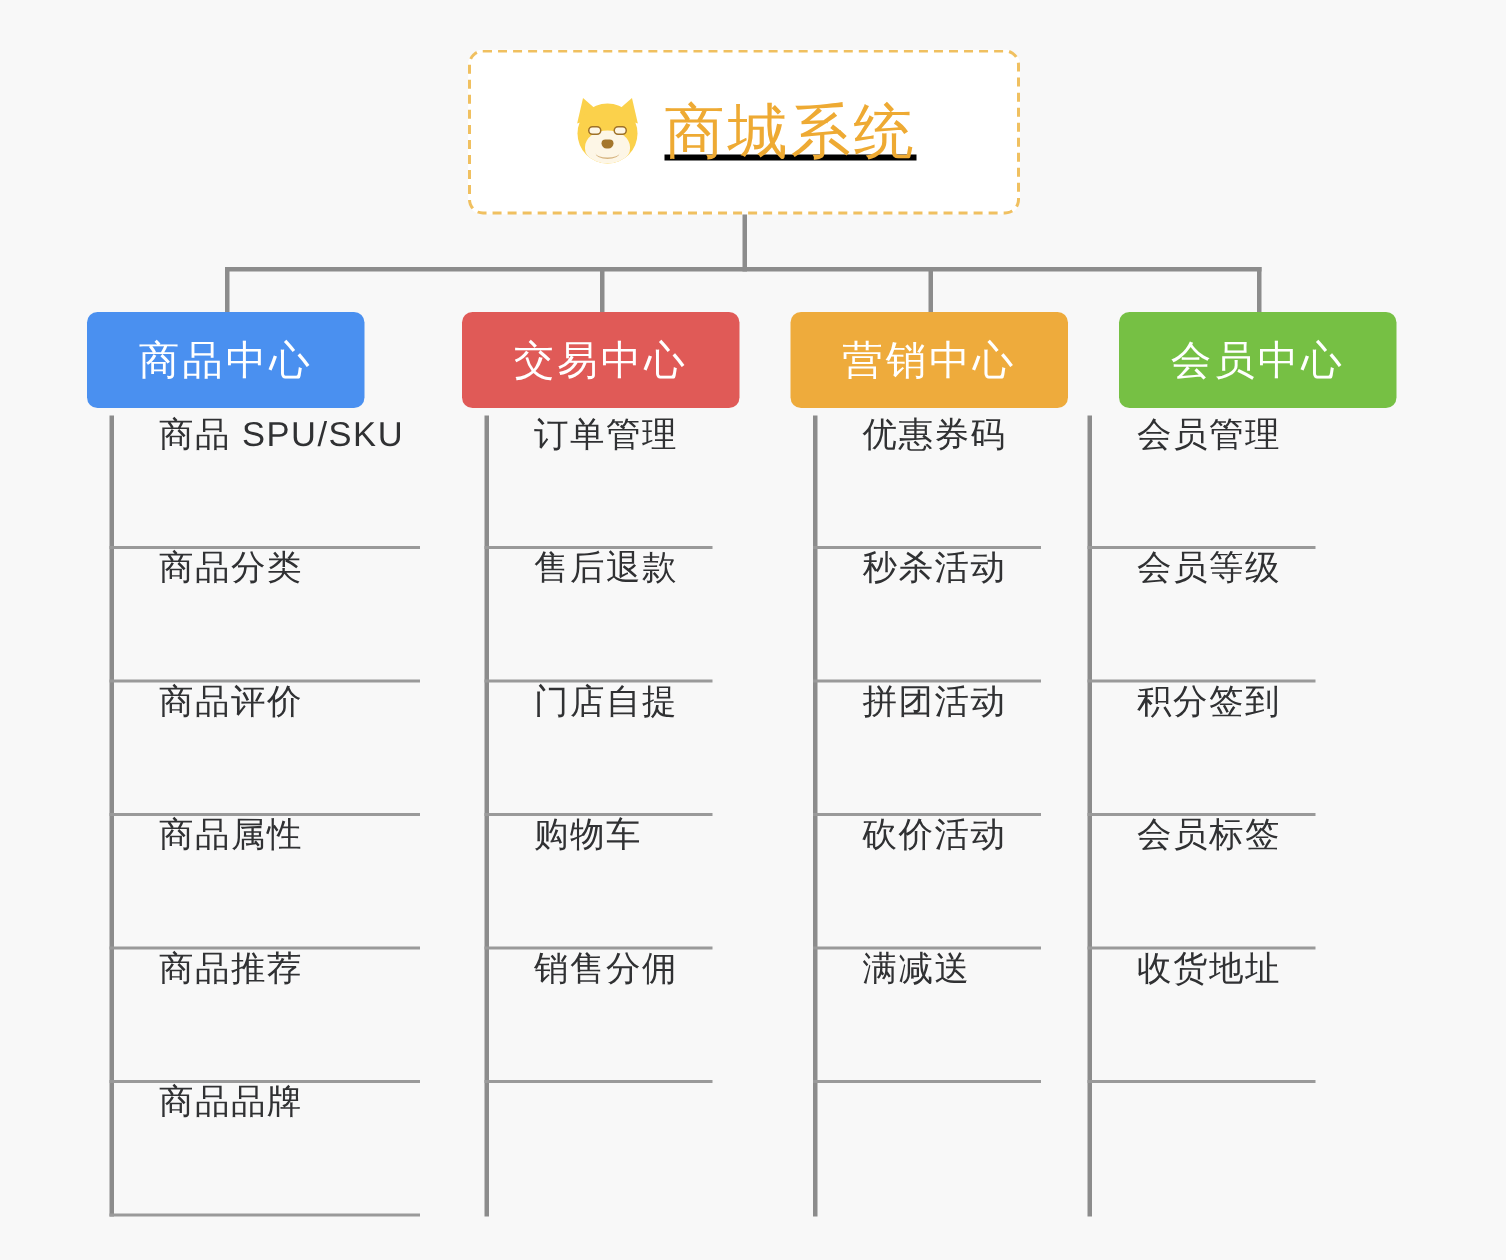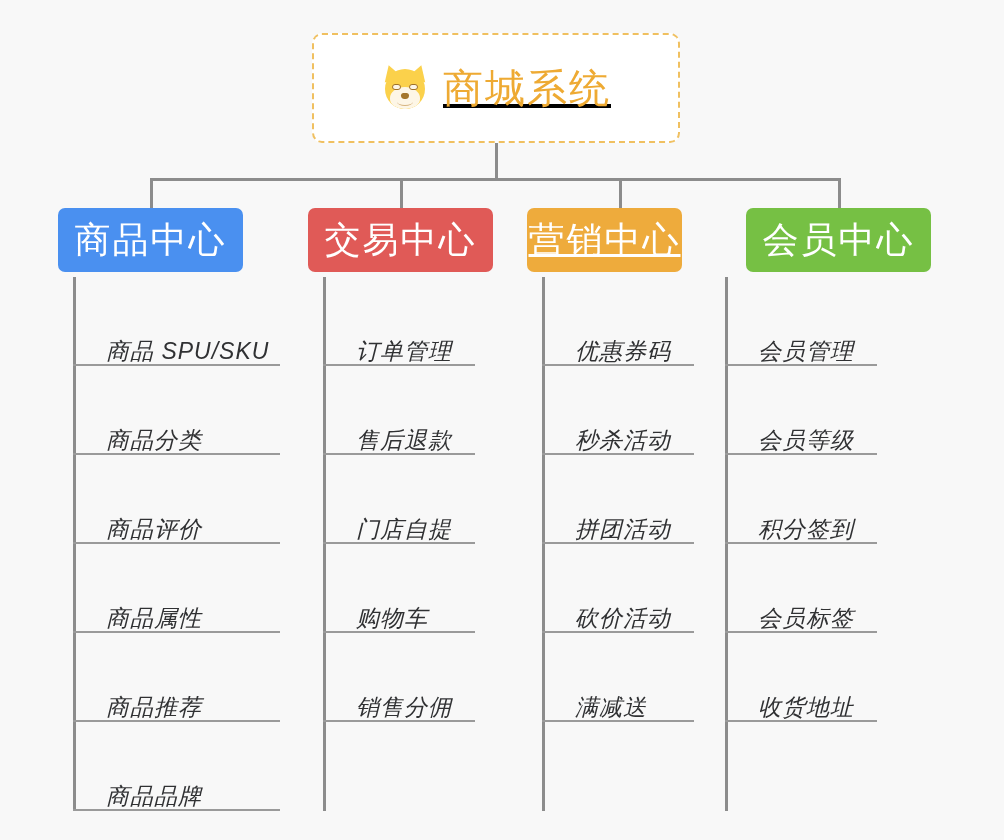--- a/index.html
+++ b/index.html
@@ -113,45 +113,43 @@
 
   
   .cat-header {
     position: absolute;
     height: 64px;
     border-radius: 7px;
     display: flex;
     align-items: center;
     justify-content: center;
     color: #ffffff;
-    font-size: 36px;
+    font-size: 27px;
     letter-spacing: 2px;
     white-space: nowrap;
   }
 
   
   .col {
     position: absolute;
     top: 277px;
   }
   .col-spine {
     position: absolute;
     left: 0;
     top: 0;
     width: 3px;
     background: #8c8c8c;
   }
   .sub-item {
     position: relative;
     height: 89px;
     display: flex;
-    align-items: flex-end;
     padding-left: 33px;
     padding-bottom: 2px;
-    font-style: italic;
   }
   .sub-item .sub-underline {
     position: absolute;
     left: 0;
     bottom: 0;
     height: 2px;
     background: #9a9a9a;
   }
   .sub-item .sub-label {
     font-size: 23px;
@@ -236,21 +234,21 @@
         </div>
         <div class="sub-item">
           <div class="sub-underline" style="width: 152px; background: rgb(154, 154, 154);"></div>
           <span class="sub-label">购物车</span>
         </div>
         <div class="sub-item">
           <div class="sub-underline" style="width: 152px; background: rgb(154, 154, 154);"></div>
           <span class="sub-label">销售分佣</span>
         </div>
       </div>
-      <div class="cat-header" style="left: 527px; top: 208px; width: 155px; background: rgb(238, 171, 60); text-decoration: underline;">营销中心</div>
+      <div class="cat-header" style="left: 527px; top: 208px; width: 185px; background: rgb(238, 171, 60);">营销中心</div>
       <div class="col" style="left: 542px; width: 192px;">
         <div class="col-spine" style="height: 534px; background: rgb(140, 140, 140);"></div>
         <div class="sub-item">
           <div class="sub-underline" style="width: 152px; background: rgb(154, 154, 154);"></div>
           <span class="sub-label">优惠券码</span>
         </div>
         <div class="sub-item">
           <div class="sub-underline" style="width: 152px; background: rgb(154, 154, 154);"></div>
           <span class="sub-label">秒杀活动</span>
         </div>

